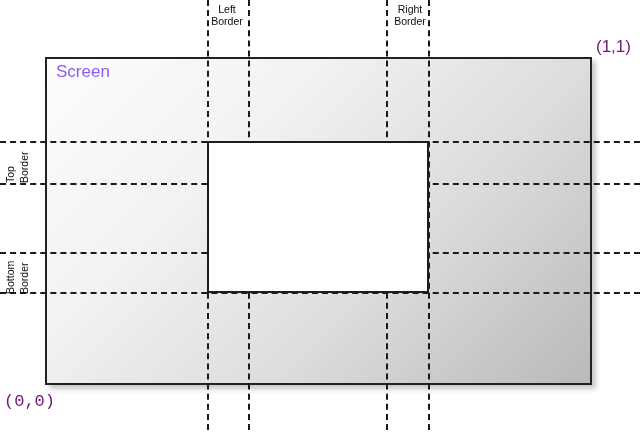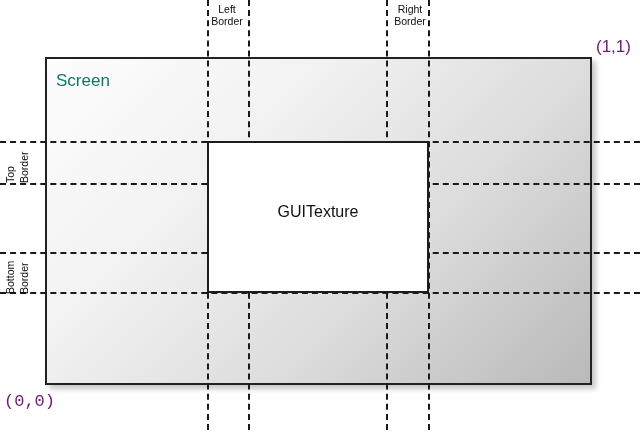--- a/index.html
+++ b/index.html
@@ -30,24 +30,23 @@
     border: 2px solid #222222;
     box-sizing: border-box;
     background: linear-gradient(135deg, #fdfdfd 0%, #f2f2f2 32%, #dcdcdc 64%, #b9b9b9 100%);
     box-shadow: 4px 4px 5px rgba(0,0,0,0.22);
   }
   .screen-label {
     position: absolute;
     left: 56px;
     top: 62px;
     font-size: 17px;
-    color: #0f766e;
+    color: #8b5cf6;
     letter-spacing: 0px;
     white-space: nowrap;
-    margin-top: 9px;
   }
 
   
   .texture-rect {
     position: absolute;
     left: 207px;
     top: 141px;
     width: 222px;
     height: 152px;
     background: #ffffff;
@@ -125,21 +124,20 @@
   <div class="vline" style="left:248px;"></div>
   <div class="vline" style="left:386px;"></div>
   <div class="vline" style="left:428px;"></div>
 
   <div class="hline" style="top:141px;"></div>
   <div class="hline" style="top:183px;"></div>
   <div class="hline" style="top:252px;"></div>
   <div class="hline" style="top:292px;"></div>
 
   <div class="texture-rect"></div>
-  <div class="texture-label">GUITexture</div>
 
   <div class="edge-label horizontal-pair" style="left:206px; top:3px;">
     <div>Left</div>
     <div>Border</div>
   </div>
 
   <div class="edge-label horizontal-pair" style="left:389px; top:3px;">
     <div>Right</div>
     <div>Border</div>
   </div>

